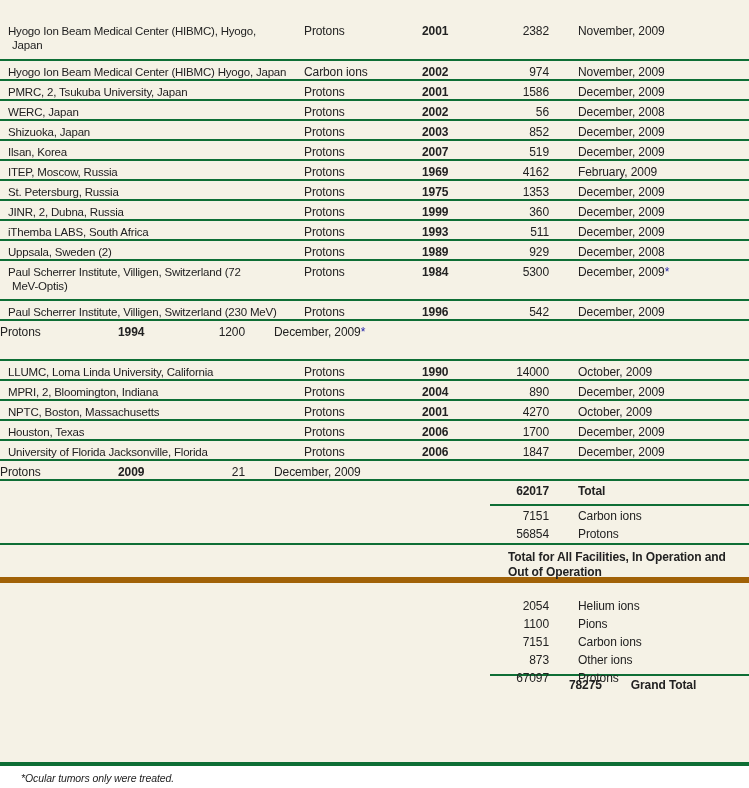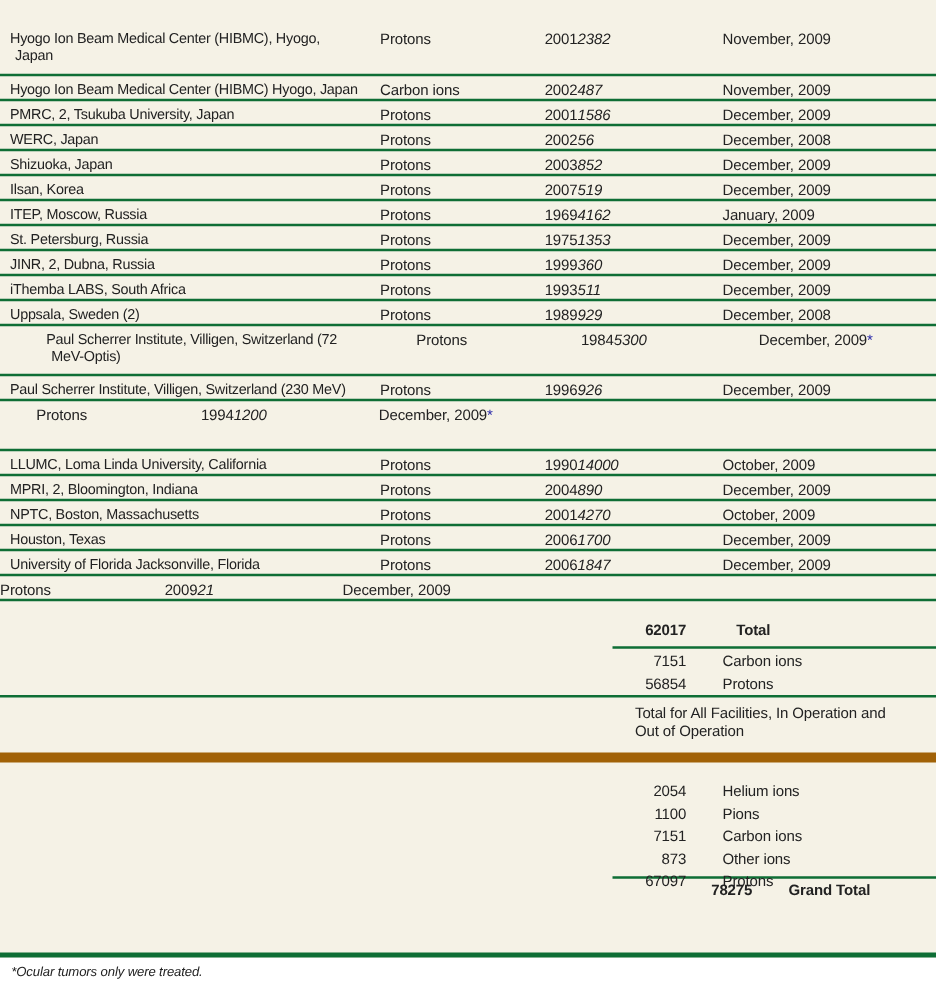--- a/index.html
+++ b/index.html
@@ -10,50 +10,50 @@
   }
   .tbl{
     box-sizing:border-box;width:749px;height:766px;
     background:#f5f2e6;border-bottom:4px solid #0e6e35;
     padding-top:20px;
   }
   .row{
     box-sizing:border-box;display:flex;align-items:flex-start;
     border-bottom:2px solid #0e6e35;padding-top:4px;line-height:14px;
   }
-  .h41{height:41px;} .h24{height:20px;} .h40{height:40px;padding-left:29px;}
+  .h41{height:41px;} .h24{height:20px;} .h40{height:40px;}
   .cell-facility{
     box-sizing:border-box;width:304px;padding-left:8px;
     font-size:11.5px;letter-spacing:-0.2px;
   }
   .cell-facility span{display:block;white-space:nowrap;}
   .fline2{padding-left:4px;}
   .cell-particle{box-sizing:border-box;width:118px;}
-  .cell-year{box-sizing:border-box;width:40px;text-align:right;}
-  .cell-patients{box-sizing:border-box;width:87px;font-style:italic;}
+  .cell-year{box-sizing:border-box;width:40px;font-weight:bold;}
+  .cell-patients{box-sizing:border-box;width:87px;text-align:right;}
   .cell-date{box-sizing:border-box;flex:1;padding-left:29px;white-space:nowrap;}
   .flag{color:#2626a8;}
   
   .srow{display:flex;line-height:14px;}
   .snum{box-sizing:border-box;width:549px;text-align:right;}
   .slab{box-sizing:border-box;padding-left:29px;white-space:nowrap;}
-  .total-row{height:20px;padding-top:16px;font-weight:bold;gap:11px;}
+  .total-row{height:20px;padding-top:3px;font-weight:bold;}
   .pline{height:0;border-top:2px solid #0e6e35;margin-left:490px;}
   .subtotals{box-sizing:border-box;height:39px;border-bottom:2px solid #0e6e35;padding-top:1px;}
   .subtotals .srow{height:18px;align-items:center;}
   .allfac{
-    box-sizing:border-box;height:52px;border-bottom:8px solid #a16207;
-    padding:5px 0 0 508px;font-weight:normal;line-height:15px;
+    box-sizing:border-box;height:38px;border-bottom:6px solid #a16207;
+    padding:5px 0 0 508px;font-weight:bold;line-height:15px;
   }
   .allfac span{display:block;white-space:nowrap;}
   .breakdown{box-sizing:border-box;height:91px;padding-top:14px;}
   .breakdown .srow{height:18px;align-items:center;}
   .grand-row{height:19px;padding-top:2px;font-weight:bold;justify-content:center;}
   .footnote{
-    margin-top:5px;padding-left:9px;font-size:10.5px;font-style:italic;
+    margin-top:5px;padding-left:21px;font-size:10.5px;font-style:italic;
     color:#222222;background:#ffffff;line-height:14px;
   }
 </style>
 </head>
 <body>
 
 <div class="page">
   <div class="tbl">
 
     <div class="row h41">
@@ -66,21 +66,21 @@
       <div class="cell-patients">2382</div>
       <div class="cell-date"><span>November, 2009</span><span class="flag"></span></div>
     </div>
 
     <div class="row h24">
       <div class="cell-facility">
           <span>Hyogo Ion Beam Medical Center (HIBMC) Hyogo, Japan</span>
         </div>
       <div class="cell-particle">Carbon ions</div>
       <div class="cell-year">2002</div>
-      <div class="cell-patients">487</div>
+      <div class="cell-patients">974</div>
       <div class="cell-date"><span>November, 2009</span><span class="flag"></span></div>
     </div>
 
     <div class="row h24">
       <div class="cell-facility">
           <span>PMRC, 2, Tsukuba University, Japan</span>
         </div>
       <div class="cell-particle">Protons</div>
       <div class="cell-year">2001</div>
       <div class="cell-patients">1586</div>
@@ -117,21 +117,21 @@
       <div class="cell-date"><span>December, 2009</span><span class="flag"></span></div>
     </div>
 
     <div class="row h24">
       <div class="cell-facility">
           <span>ITEP, Moscow, Russia</span>
         </div>
       <div class="cell-particle">Protons</div>
       <div class="cell-year">1969</div>
       <div class="cell-patients">4162</div>
-      <div class="cell-date"><span>January, 2009</span><span class="flag"></span></div>
+      <div class="cell-date"><span>February, 2009</span><span class="flag"></span></div>
     </div>
 
     <div class="row h24">
       <div class="cell-facility">
           <span>St. Petersburg, Russia</span>
         </div>
       <div class="cell-particle">Protons</div>
       <div class="cell-year">1975</div>
       <div class="cell-patients">1353</div>
       <div class="cell-date"><span>December, 2009</span><span class="flag"></span></div>
@@ -177,21 +177,21 @@
       <div class="cell-patients">5300</div>
       <div class="cell-date"><span>December, 2009</span><span class="flag">*</span></div>
     </div>
 
     <div class="row h24">
       <div class="cell-facility">
           <span>Paul Scherrer Institute, Villigen, Switzerland (230 MeV)</span>
         </div>
       <div class="cell-particle">Protons</div>
       <div class="cell-year">1996</div>
-      <div class="cell-patients">926</div>
+      <div class="cell-patients">542</div>
       <div class="cell-date"><span>December, 2009</span><span class="flag"></span></div>
     </div>
 
     <div class="row h40">
       <div class="cell-particle">Protons</div>
       <div class="cell-year">1994</div>
       <div class="cell-patients">1200</div>
       <div class="cell-date"><span>December, 2009</span><span class="flag">*</span></div>
     </div>
 

